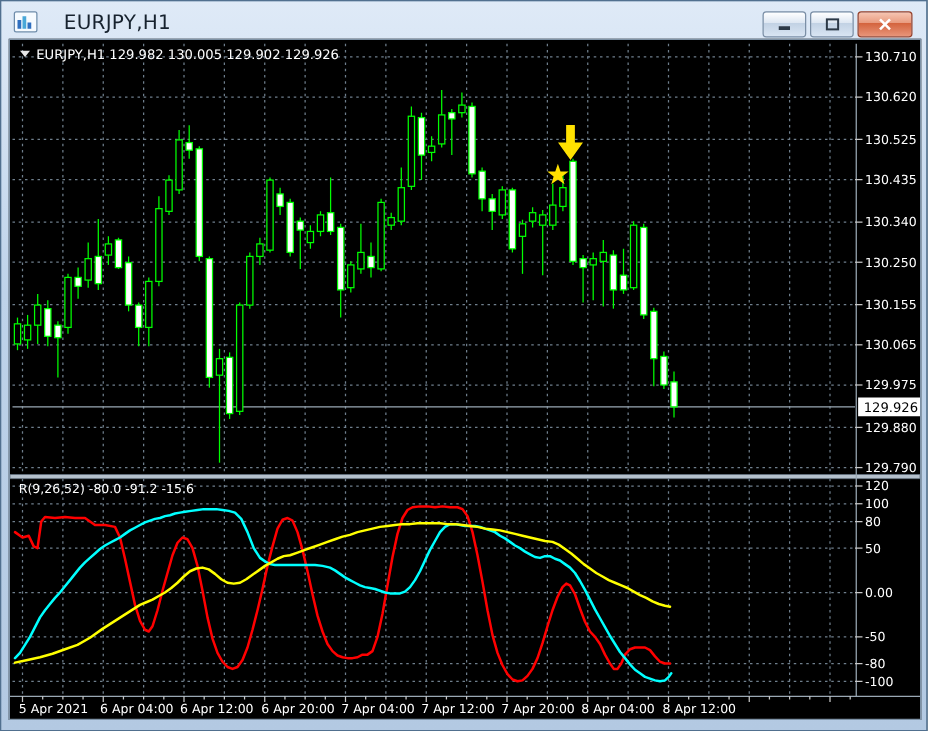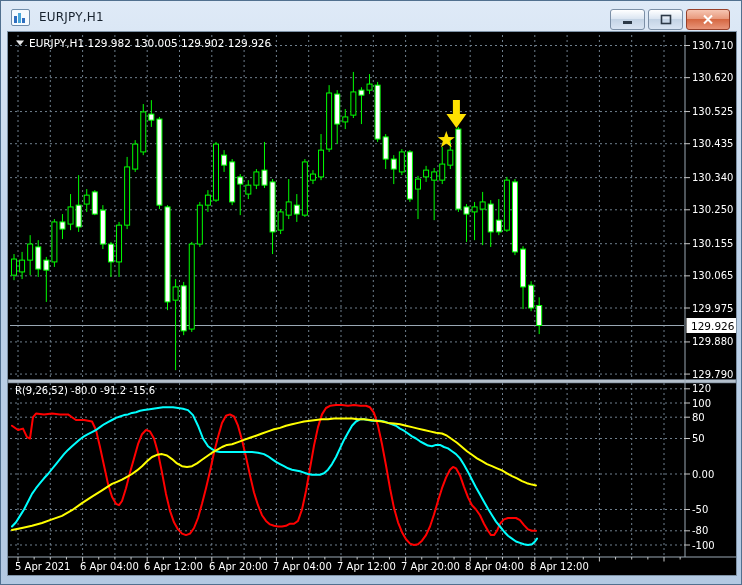--- a/index.html
+++ b/index.html
@@ -4,21 +4,21 @@
 <style>
   html,body{margin:0;padding:0;background:#9db8d2;}
   #stage{position:relative;width:742px;height:585px;font-family:"DejaVu Sans","Liberation Sans",sans-serif;overflow:hidden;}
   .window{position:absolute;inset:0;background:linear-gradient(#dfeaf7,#bed3ea 40%,#b3c9e2);border:1px solid #51708f;box-sizing:border-box;}
   .titlebar{position:absolute;left:2px;top:2px;right:2px;height:28px;display:flex;align-items:center;}
   .app-icon{width:17px;height:15px;margin-left:8px;background:#f6fbff;border:1px solid #6f8dab;border-radius:2px;position:relative;}
   .app-icon i{position:absolute;bottom:2px;width:3px;background:#2f6fc0;}
   .app-icon i:nth-child(1){left:2px;height:7px;}
   .app-icon i:nth-child(2){left:6px;height:10px;background:#49a7d8;}
   .app-icon i:nth-child(3){left:10px;height:5px;}
-  .title-text{margin-left:9px;font-size:12px;color:#17222e;letter-spacing:.2px;}
+  .title-text{margin-left:21px;font-size:16px;color:#17222e;letter-spacing:.2px;}
   .win-buttons{position:absolute;right:9px;top:6px;display:flex;gap:3px;}
   .wbtn{width:33px;height:19px;border:1px solid #77890f;border:1px solid #7b8fa6;border-radius:3px;background:linear-gradient(#ffffff,#dce6f2 45%,#c2d2e4 46%,#d9e5f3);display:flex;align-items:center;justify-content:center;cursor:default;}
   .wbtn.close{width:42px;border-color:#97402a;background:linear-gradient(#f6c5b2,#e89a7e 45%,#d4643e 46%,#e8957a);}
   .chart-shell{position:absolute;left:6px;top:30px;width:730px;height:545px;background:#000;border:1px solid #7e92a6;box-sizing:border-box;}
   svg text{font-family:"DejaVu Sans","Liberation Sans",sans-serif;}
 </style>
 </head>
 <body>
 <div id="stage">
 

